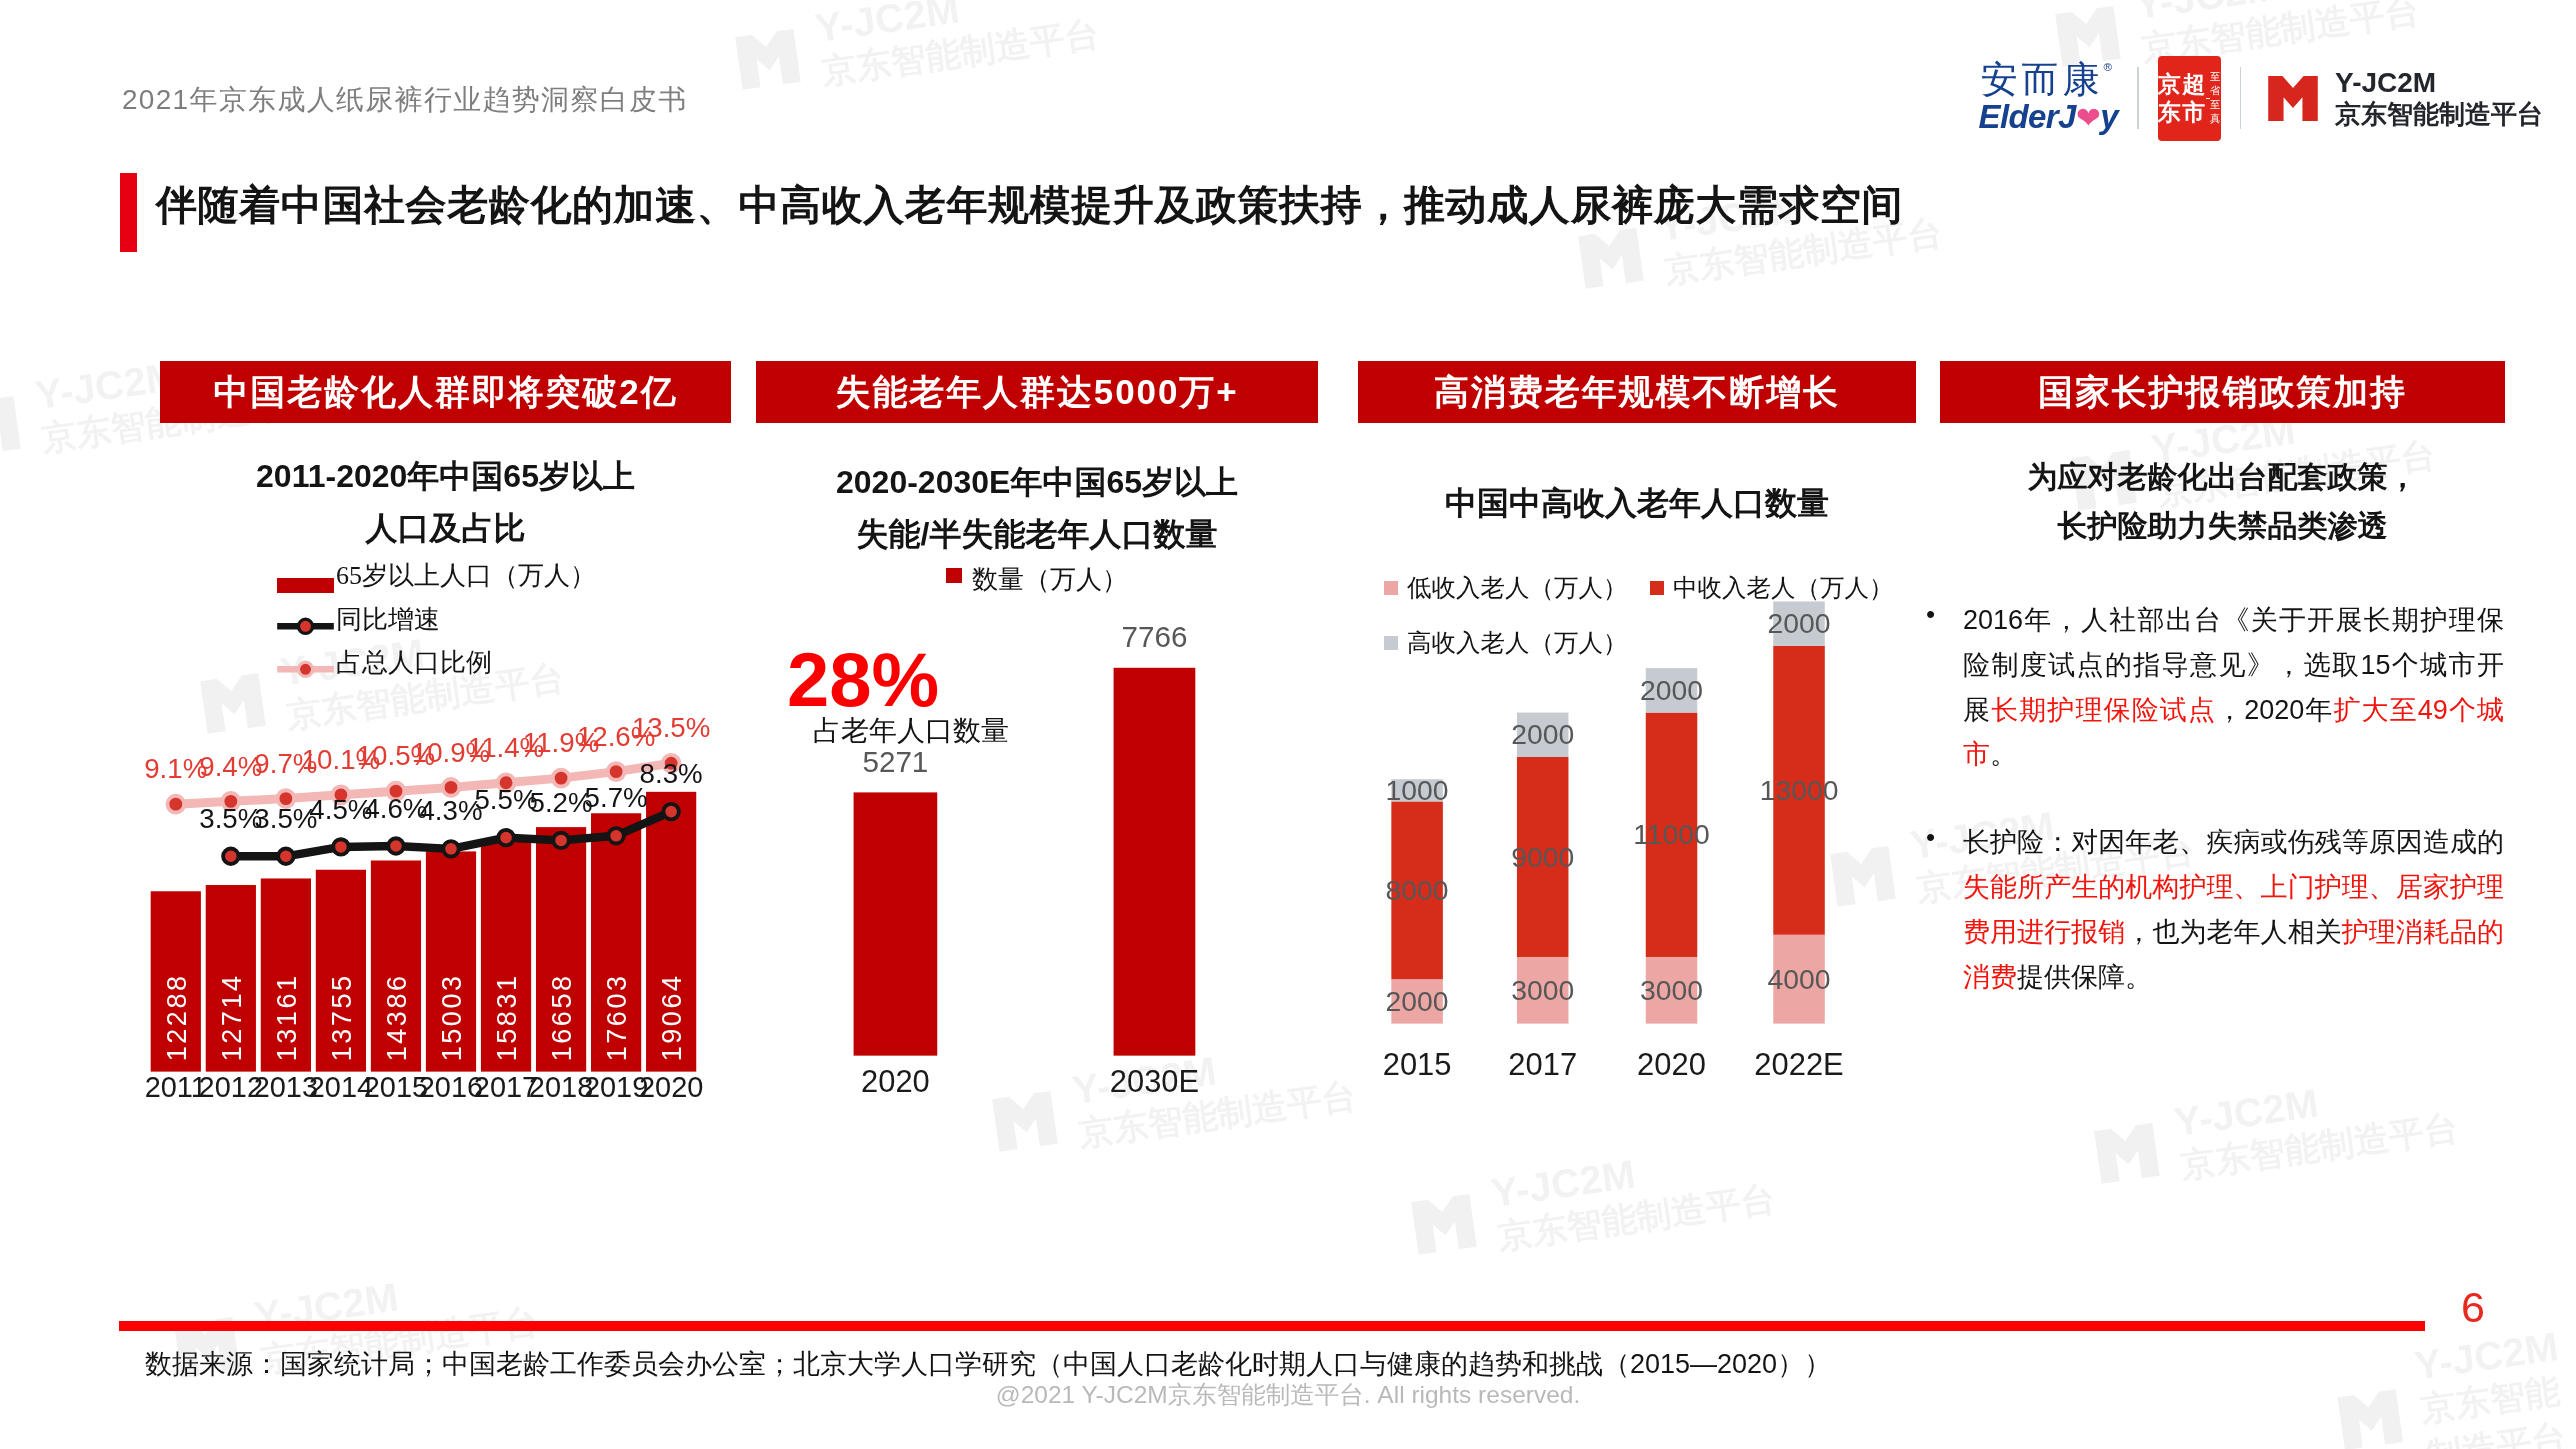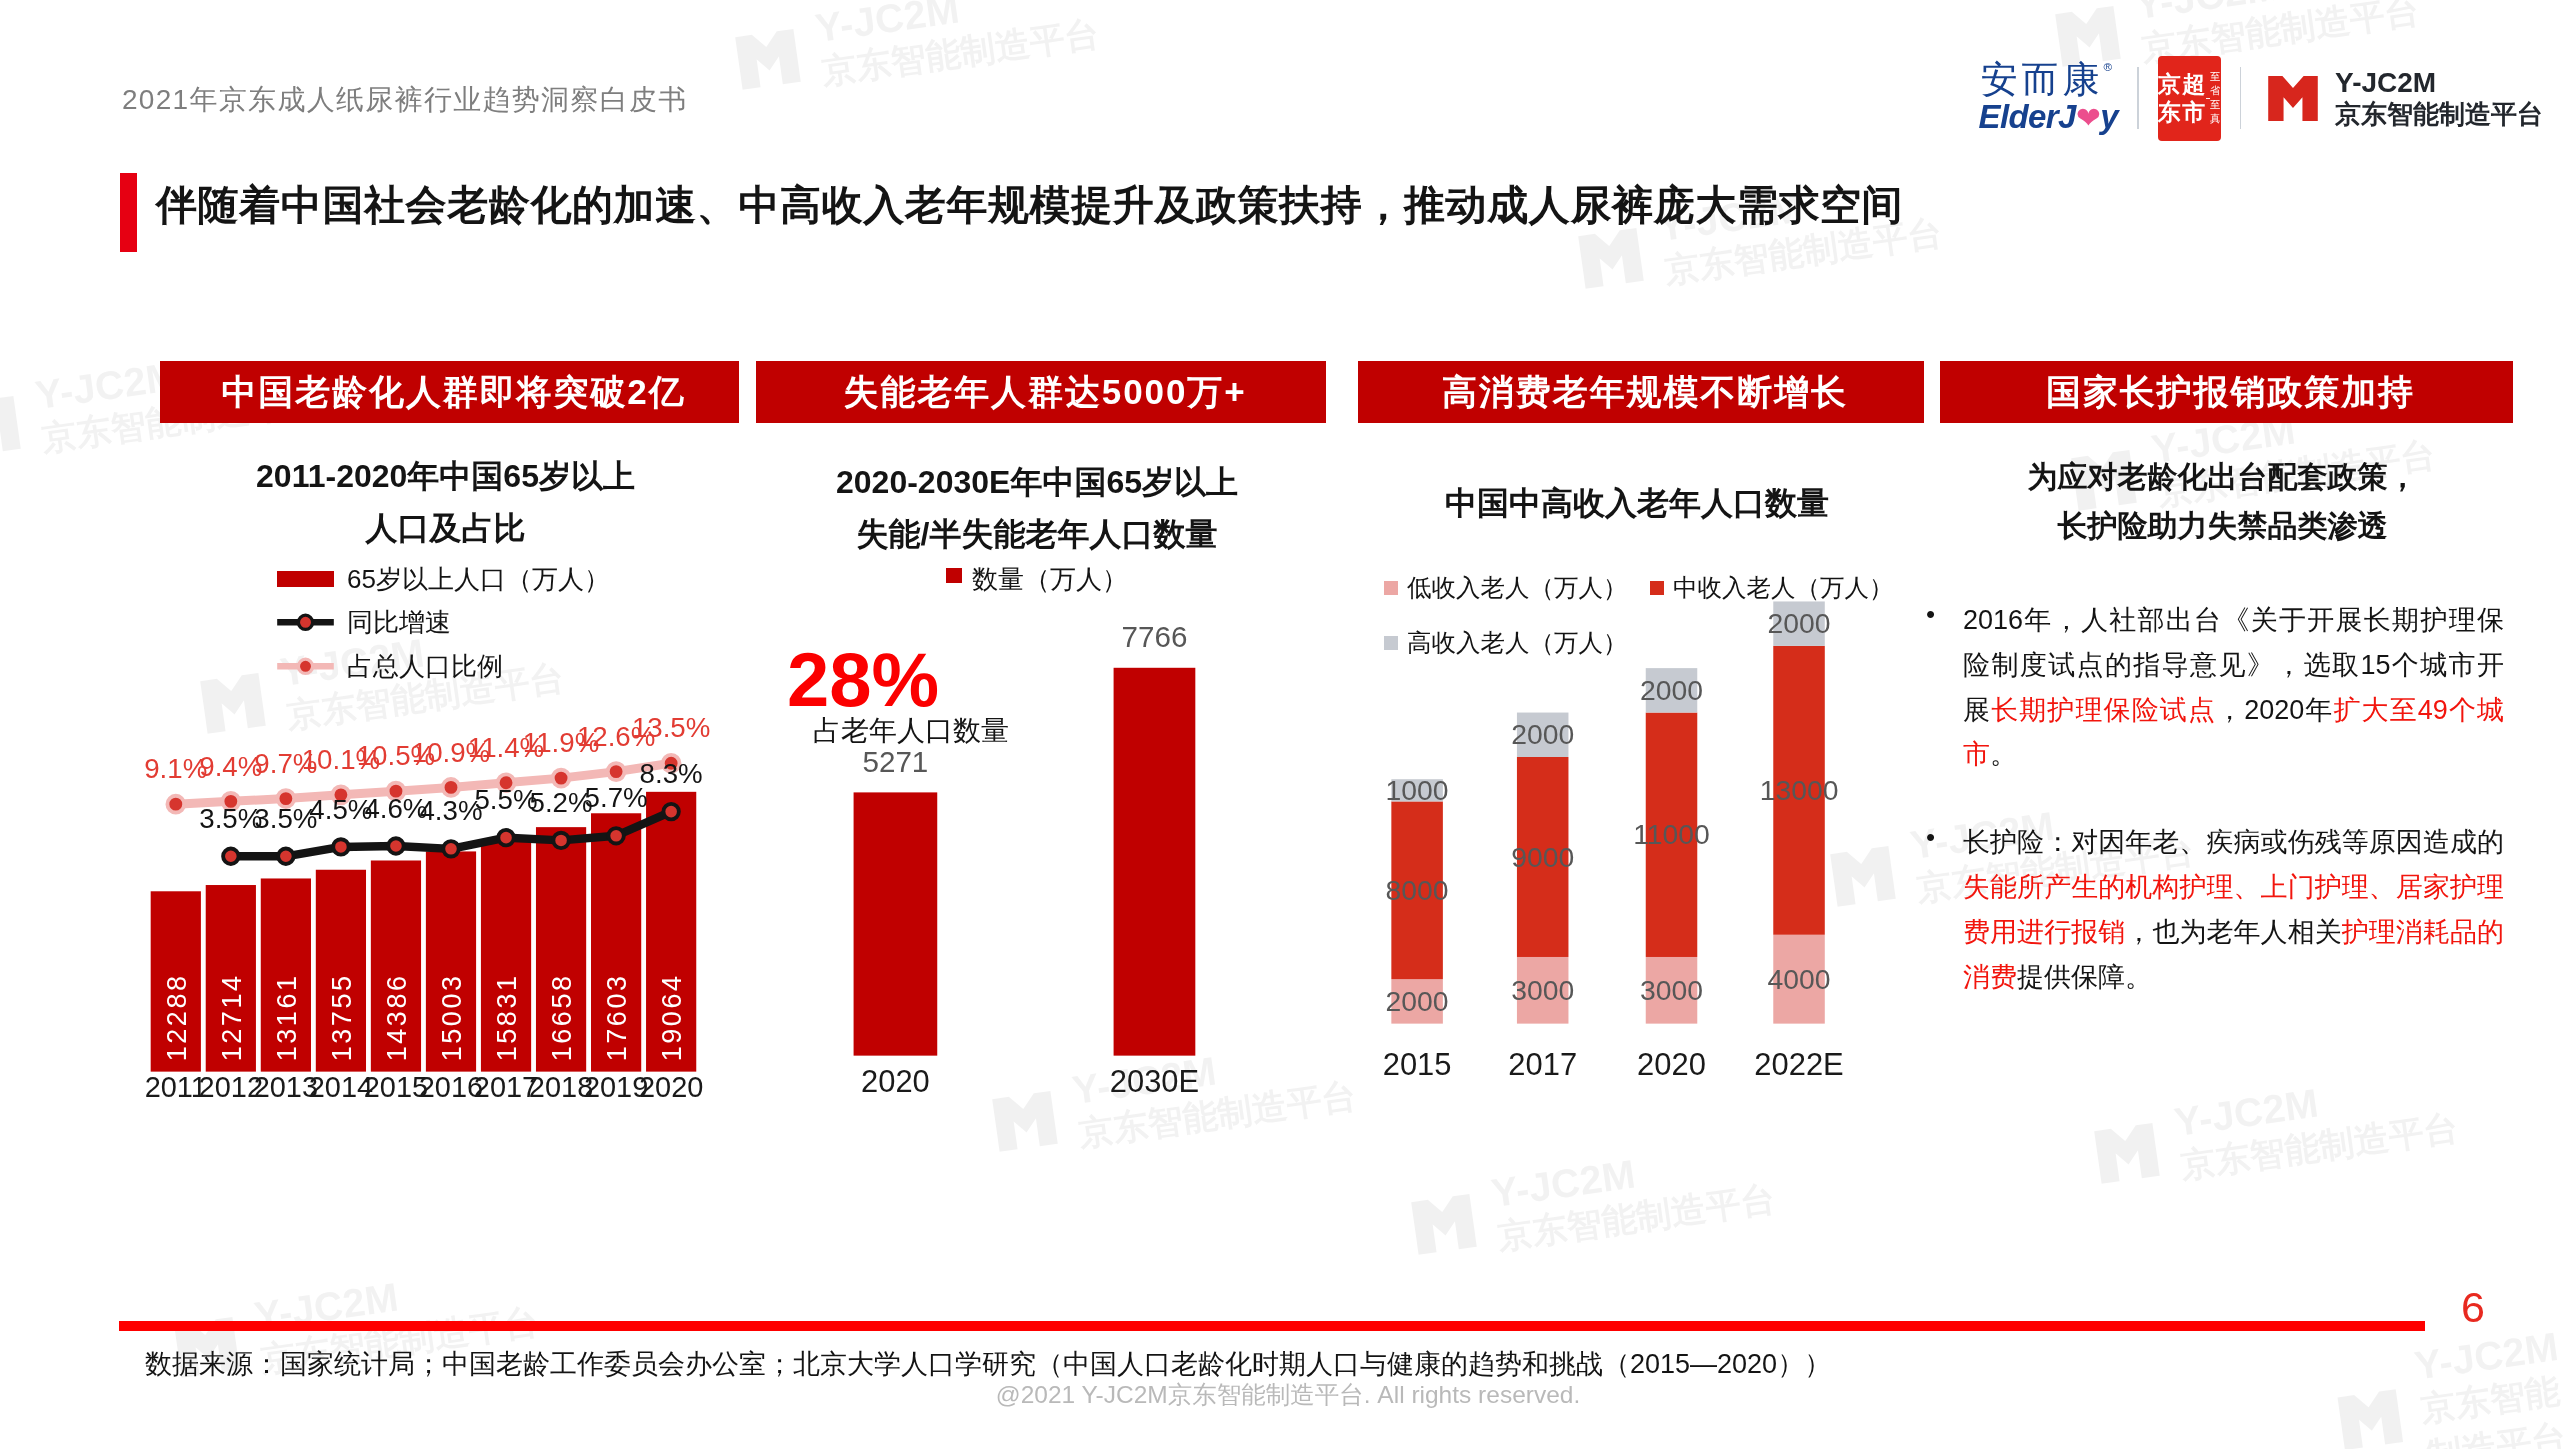--- a/index.html
+++ b/index.html
@@ -30,36 +30,36 @@
   .jc2m svg{width:64px;height:59px;}
   .jc2m .txt{display:flex;flex-direction:column;line-height:1.2;}
   .jc2m .nm{font-size:28px;font-weight:700;color:#23272d;}
   .jc2m .cn2{font-size:26px;font-weight:700;color:#23272d;}
 
   
   #headline-bar{left:120px;top:173px;width:16.7px;height:79px;background:#e60012;}
   #headline{left:156px;top:178px;font-size:41px;font-weight:700;color:#141414;letter-spacing:0.6px;}
 
   
-  .banner{position:absolute;top:361px;height:62px;background:#c00000;color:#ffffff;font-size:35px;font-weight:700;display:flex;align-items:center;justify-content:center;letter-spacing:1.9px;padding-left:8px;}
+  .banner{position:absolute;top:361px;height:62px;background:#c00000;color:#ffffff;font-size:35px;font-weight:700;display:flex;align-items:center;justify-content:center;letter-spacing:1.9px;}
   #banner1{left:160px;width:571px;}
   #banner2{left:756px;width:562px;}
   #banner3{left:1358px;width:558px;}
   #banner4{left:1940px;width:565px;}
 
   
   .col-title{position:absolute;text-align:center;font-weight:700;color:#141414;font-size:32px;line-height:1.62;}
   #c1-title{left:160px;top:451px;width:571px;}
   #c2-title{left:756px;top:457px;width:562px;}
   #c3-title{left:1358px;top:478px;width:558px;}
   #c4-sub{left:1940px;top:453px;width:565px;font-size:30px;}
 
   
   #c1-legend{left:277px;top:565px;display:flex;flex-direction:column;gap:15.5px;font-size:26px;}
-  .lgrow{display:flex;align-items:center;gap:13px;height:28px;}
+  .lgrow{display:flex;align-items:flex-end;gap:2px;height:28px;font-family:Liberation Serif, serif;}
   .lg-bar{width:57px;height:15.5px;background:#c00000;flex:none;}
   .lgrow svg{flex:none;}
 
   
   #c2-legend{left:756px;top:562px;width:562px;display:flex;justify-content:center;align-items:flex-start;gap:10.3px;font-size:26px;}
   #c2-legend .sq{width:15.5px;height:15.5px;background:#c00000;margin-top:5.8px;flex:none;}
   #c2-pct{left:760px;top:636px;width:206px;text-align:center;font-size:76px;font-weight:700;color:#fb0000;}
   #c2-cap{left:808px;top:712px;width:206px;text-align:center;font-size:28px;color:#141414;}
 
   

